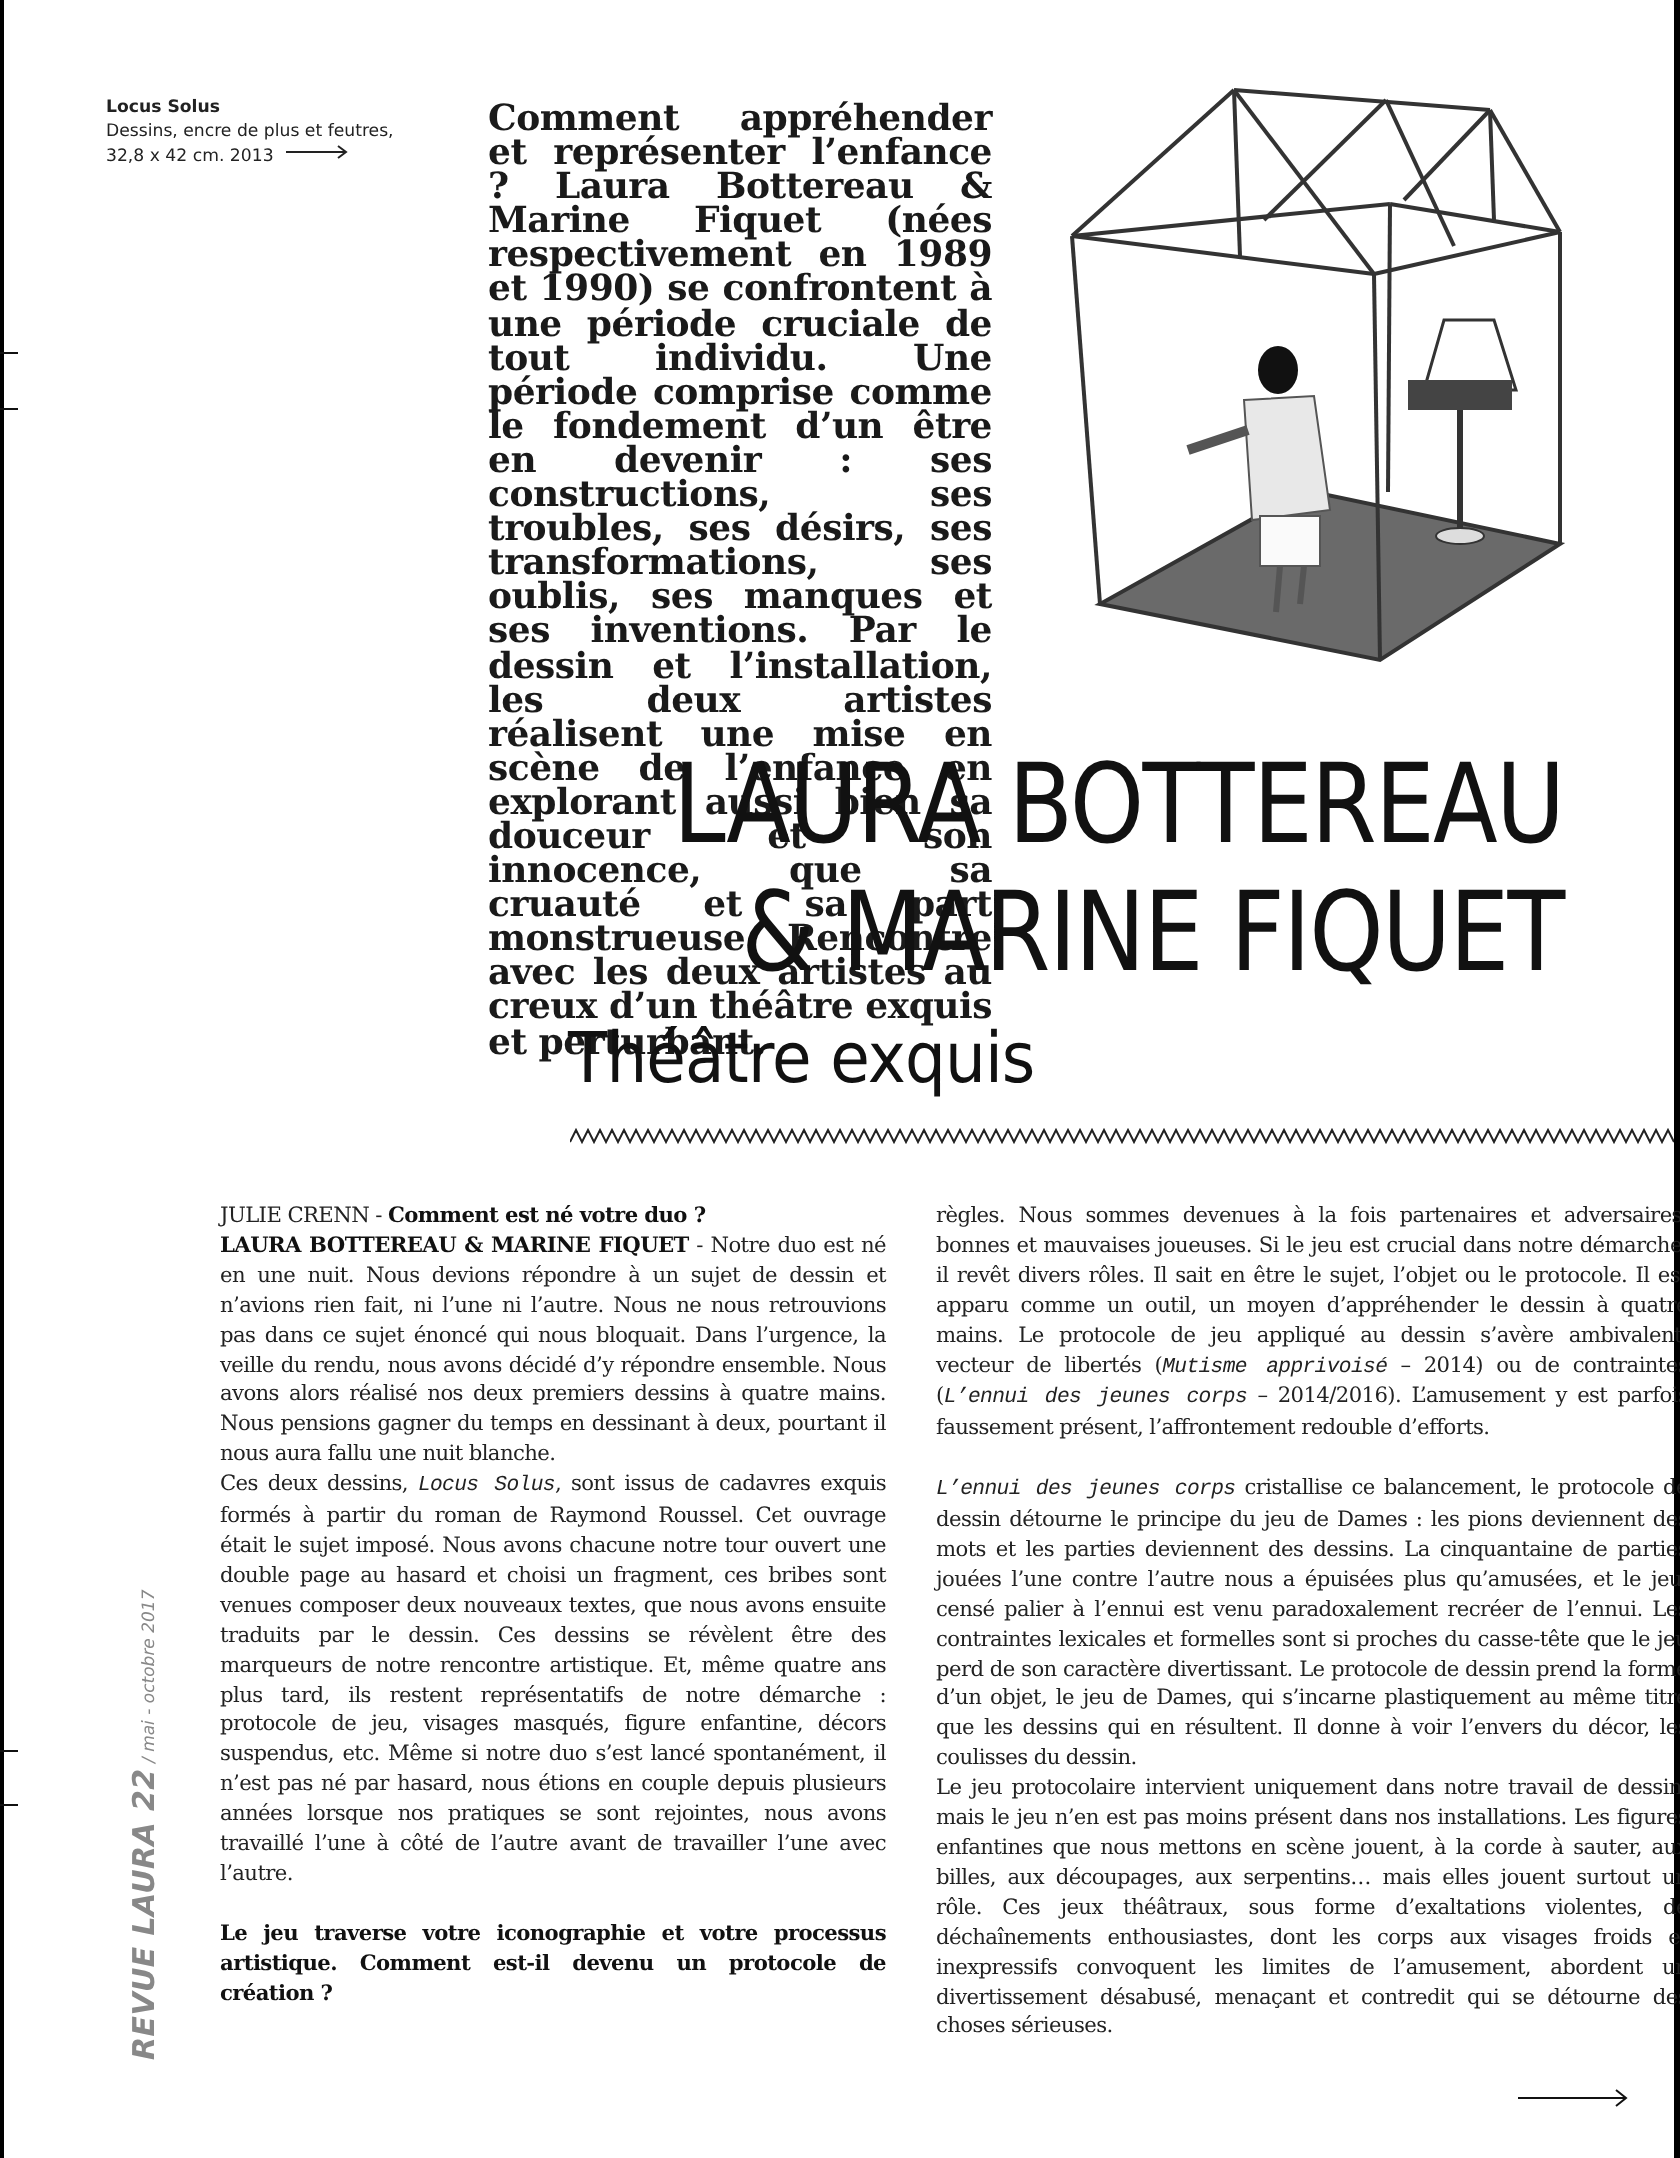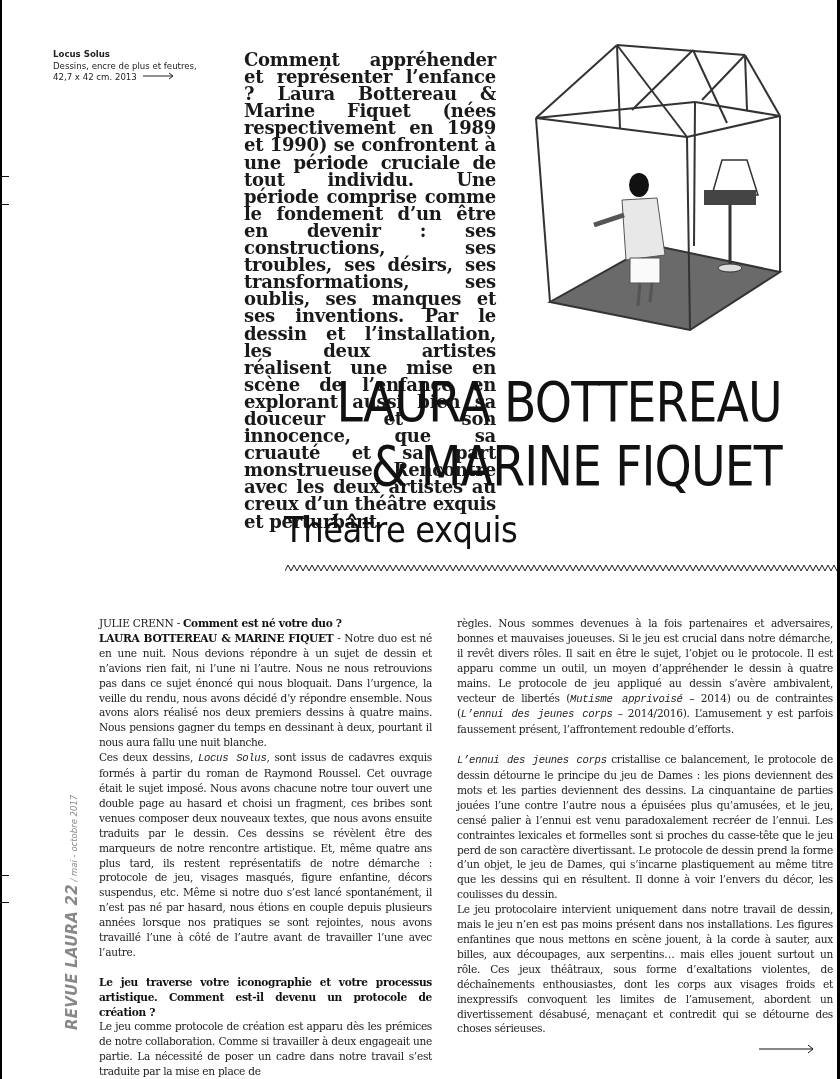--- a/index.html
+++ b/index.html
@@ -13,21 +13,21 @@
   .caption .arrow { display:inline-block; vertical-align:middle; margin-left:6px; }
 
   .intro { position:absolute; left:244px; top:51px; width:252px; font-family:"DejaVu Serif", serif; font-weight:bold; font-size:18px; line-height:17.1px; text-align:justify; hyphens:manual; color:#1a1a1a; letter-spacing:-0.25px; }
 
   .illustration { position:absolute; left:522px; top:40px; width:300px; height:300px; }
 
   .headline { position:absolute; right:58px; top:370px; text-align:right; font-family:"DejaVu Sans", sans-serif; font-weight:normal; font-size:55px; line-height:64px; letter-spacing:-1px; color:#111; transform:scaleX(0.86); transform-origin:right top; }
   .subtitle { position:absolute; left:284px; top:508px; font-family:"DejaVu Sans", sans-serif; font-size:35px; line-height:44px; color:#111; font-weight:normal; transform:scaleX(0.92); transform-origin:left top; letter-spacing:-0.5px; }
   .zigzag { position:absolute; left:285px; top:563px; width:552px; height:10px; }
 
-  .col { position:absolute; top:616px; font-family:"DejaVu Serif", serif; font-size:10.6px; line-height:14.9px; text-align:justify; color:#222; letter-spacing:-0.3px; }
+  .col { position:absolute; top:601px; font-family:"DejaVu Serif", serif; font-size:10.6px; line-height:14.9px; text-align:justify; color:#222; letter-spacing:-0.3px;margin-left:11px; }
   .col p { margin:0; }
   .col .gap { height:14.9px; }
   .col-left { left:99px; width:333px; }
   .col-right { left:457px; width:376px; }
   b { font-weight:bold; color:#111; }
   i { font-style:italic;font-family:Liberation Mono, monospace; }
 
   .folio { position:absolute; left:62px; top:1030px; transform:rotate(-90deg); transform-origin:left top; white-space:nowrap; font-family:"DejaVu Sans", sans-serif; color:#888; }
   .folio .mag { font-size:15px; font-weight:bold; font-style:italic; letter-spacing:0.2px; }
   .folio .date { font-size:8.5px; font-style:italic; }
@@ -40,21 +40,21 @@
 <div class="edge-left"></div>
 <div class="edge-right"></div>
 <div class="crop-mark" style="top:176px"></div>
 <div class="crop-mark" style="top:204px"></div>
 <div class="crop-mark" style="top:875px"></div>
 <div class="crop-mark" style="top:902px"></div>
 
 <div class="caption">
   <div class="cap-title">Locus Solus</div>
   <div>Dessins, encre de plus et feutres,</div>
-  <div><span>42,7 x 42 cm. 2013</span><span class="arrow"><svg width="32" height="8" viewBox="0 0 32 8">
+  <div><span>32,8 x 42 cm. 2013</span><span class="arrow"><svg width="32" height="8" viewBox="0 0 32 8">
           <line x1="0" y1="4" x2="30" y2="4" stroke="#222" stroke-width="1"></line>
           <polyline points="26,1 30,4 26,7" fill="none" stroke="#222" stroke-width="1"></polyline>
         </svg></span></div>
 </div>
 
 <div class="intro">Comment appréhender et représenter l’enfance ? Laura Bottereau &amp; Marine Fiquet (nées respectivement en 1989 et 1990) se confrontent à une période cruciale de tout individu. Une période comprise comme le fondement d’un être en devenir : ses constructions, ses troubles, ses désirs, ses transformations, ses oublis, ses manques et ses inventions. Par le dessin et l’installation, les deux artistes réalisent une mise en scène de l’enfance en explorant aussi bien sa douceur et son innocence, que sa cruauté et sa part monstrueuse. Rencontre avec les deux artistes au creux d’un théâtre exquis et perturbant.</div>
 
 <div class="illustration">
   <svg width="300" height="300" viewBox="0 0 300 300">
     <g fill="none" stroke="#333" stroke-width="2">
@@ -104,21 +104,20 @@
 <svg class="zigzag" viewBox="0 0 552 10" preserveAspectRatio="none" id="zz">
     <path d="M0,8 L3,2 L6,8 L9,2 L12,8 L15,2 L18,8 L21,2 L24,8 L27,2 L30,8 L33,2 L36,8 L39,2 L42,8 L45,2 L48,8 L51,2 L54,8 L57,2 L60,8 L63,2 L66,8 L69,2 L72,8 L75,2 L78,8 L81,2 L84,8 L87,2 L90,8 L93,2 L96,8 L99,2 L102,8 L105,2 L108,8 L111,2 L114,8 L117,2 L120,8 L123,2 L126,8 L129,2 L132,8 L135,2 L138,8 L141,2 L144,8 L147,2 L150,8 L153,2 L156,8 L159,2 L162,8 L165,2 L168,8 L171,2 L174,8 L177,2 L180,8 L183,2 L186,8 L189,2 L192,8 L195,2 L198,8 L201,2 L204,8 L207,2 L210,8 L213,2 L216,8 L219,2 L222,8 L225,2 L228,8 L231,2 L234,8 L237,2 L240,8 L243,2 L246,8 L249,2 L252,8 L255,2 L258,8 L261,2 L264,8 L267,2 L270,8 L273,2 L276,8 L279,2 L282,8 L285,2 L288,8 L291,2 L294,8 L297,2 L300,8 L303,2 L306,8 L309,2 L312,8 L315,2 L318,8 L321,2 L324,8 L327,2 L330,8 L333,2 L336,8 L339,2 L342,8 L345,2 L348,8 L351,2 L354,8 L357,2 L360,8 L363,2 L366,8 L369,2 L372,8 L375,2 L378,8 L381,2 L384,8 L387,2 L390,8 L393,2 L396,8 L399,2 L402,8 L405,2 L408,8 L411,2 L414,8 L417,2 L420,8 L423,2 L426,8 L429,2 L432,8 L435,2 L438,8 L441,2 L444,8 L447,2 L450,8 L453,2 L456,8 L459,2 L462,8 L465,2 L468,8 L471,2 L474,8 L477,2 L480,8 L483,2 L486,8 L489,2 L492,8 L495,2 L498,8 L501,2 L504,8 L507,2 L510,8 L513,2 L516,8 L519,2 L522,8 L525,2 L528,8 L531,2 L534,8 L537,2 L540,8 L543,2 L546,8 L549,2 L552,8" fill="none" stroke="#222" stroke-width="1"></path>
   </svg>
 
 <div class="col col-left">
   <p><span>JULIE CRENN</span><span> - </span><b>Comment est né votre duo ?</b></p>
   <p><b>LAURA BOTTEREAU &amp; MARINE FIQUET</b><span> - </span><span>Notre duo est né en une nuit. Nous devions répondre à un sujet de dessin et n’avions rien fait, ni l’une ni l’autre. Nous ne nous retrouvions pas dans ce sujet énoncé qui nous bloquait. Dans l’urgence, la veille du rendu, nous avons décidé d’y répondre ensemble. Nous avons alors réalisé nos deux premiers dessins à quatre mains. Nous pensions gagner du temps en dessinant à deux, pourtant il nous aura fallu une nuit blanche.</span></p>
   <p><span>Ces deux dessins, </span><i>Locus Solus</i><span>, sont issus de cadavres exquis formés à partir du roman de Raymond Roussel. Cet ouvrage était le sujet imposé. Nous avons chacune notre tour ouvert une double page au hasard et choisi un fragment, ces bribes sont venues composer deux nouveaux textes, que nous avons ensuite traduits par le dessin. Ces dessins se révèlent être des marqueurs de notre rencontre artistique. Et, même quatre ans plus tard, ils restent représentatifs de notre démarche : protocole de jeu, visages masqués, figure enfantine, décors suspendus, etc. Même si notre duo s’est lancé spontanément, il n’est pas né par hasard, nous étions en couple depuis plusieurs années lorsque nos pratiques se sont rejointes, nous avons travaillé l’une à côté de l’autre avant de travailler l’une avec l’autre.</span></p>
   <div class="gap"></div>
   <p><b>Le jeu traverse votre iconographie et votre processus artistique. Comment est-il devenu un protocole de création ?</b></p>
-  <p>Le jeu comme protocole de création est apparu dès les prémices de notre collaboration. Comme si travailler à deux engageait une partie. La nécessité de poser un cadre dans notre travail s’est traduite par la mise en place de</p>
 </div>
 
 <div class="col col-right">
   <p><span>règles. Nous sommes devenues à la fois partenaires et adversaires, bonnes et mauvaises joueuses. Si le jeu est crucial dans notre démarche, il revêt divers rôles. Il sait en être le sujet, l’objet ou le protocole. Il est apparu comme un outil, un moyen d’appréhender le dessin à quatre mains. Le protocole de jeu appliqué au dessin s’avère ambivalent, vecteur de libertés (</span><i>Mutisme apprivoisé</i><span> – 2014) ou de contraintes (</span><i>L’ennui des jeunes corps</i><span> – 2014/2016). L’amusement y est parfois faussement présent, l’affrontement redouble d’efforts.</span></p>
   <div class="gap"></div>
   <p><i>L’ennui des jeunes corps</i><span> cristallise ce balancement, le protocole de dessin détourne le principe du jeu de Dames : les pions deviennent des mots et les parties deviennent des dessins. La cinquantaine de parties jouées l’une contre l’autre nous a épuisées plus qu’amusées, et le jeu, censé palier à l’ennui est venu paradoxalement recréer de l’ennui. Les contraintes lexicales et formelles sont si proches du casse-tête que le jeu perd de son caractère divertissant. Le protocole de dessin prend la forme d’un objet, le jeu de Dames, qui s’incarne plastiquement au même titre que les dessins qui en résultent. Il donne à voir l’envers du décor, les coulisses du dessin.</span></p>
   <p>Le jeu protocolaire intervient uniquement dans notre travail de dessin, mais le jeu n’en est pas moins présent dans nos installations. Les figures enfantines que nous mettons en scène jouent, à la corde à sauter, aux billes, aux découpages, aux serpentins… mais elles jouent surtout un rôle. Ces jeux théâtraux, sous forme d’exaltations violentes, de déchaînements enthousiastes, dont les corps aux visages froids et inexpressifs convoquent les limites de l’amusement, abordent un divertissement désabusé, menaçant et contredit qui se détourne des choses sérieuses.</p>
 </div>
 
 <div class="folio">

